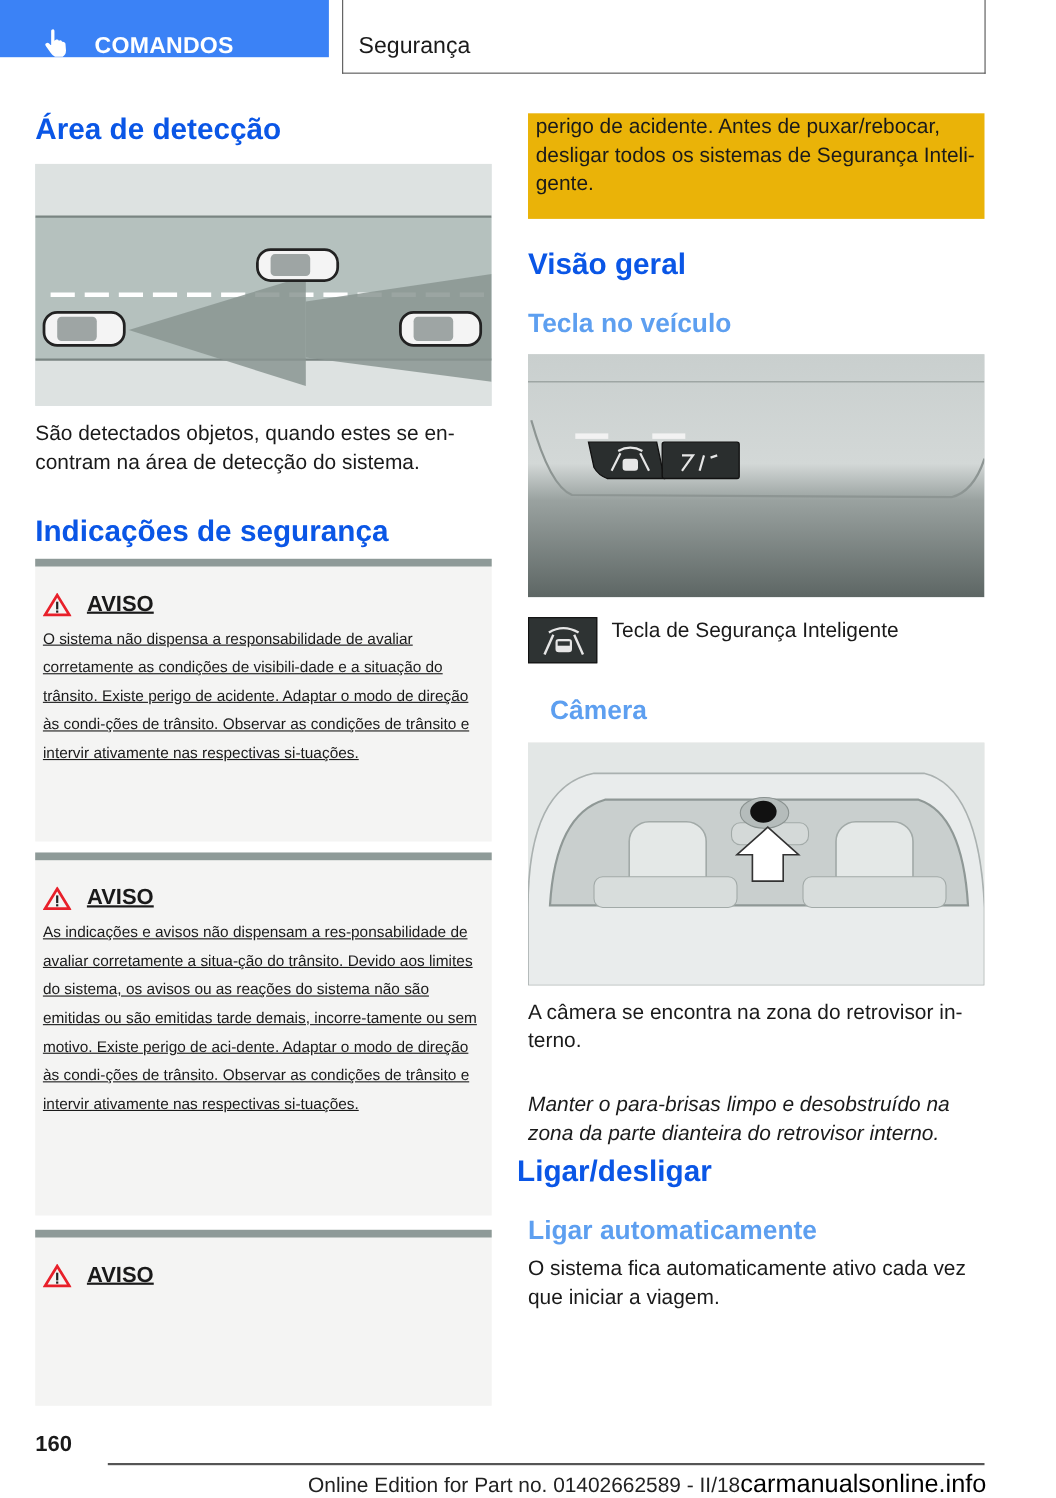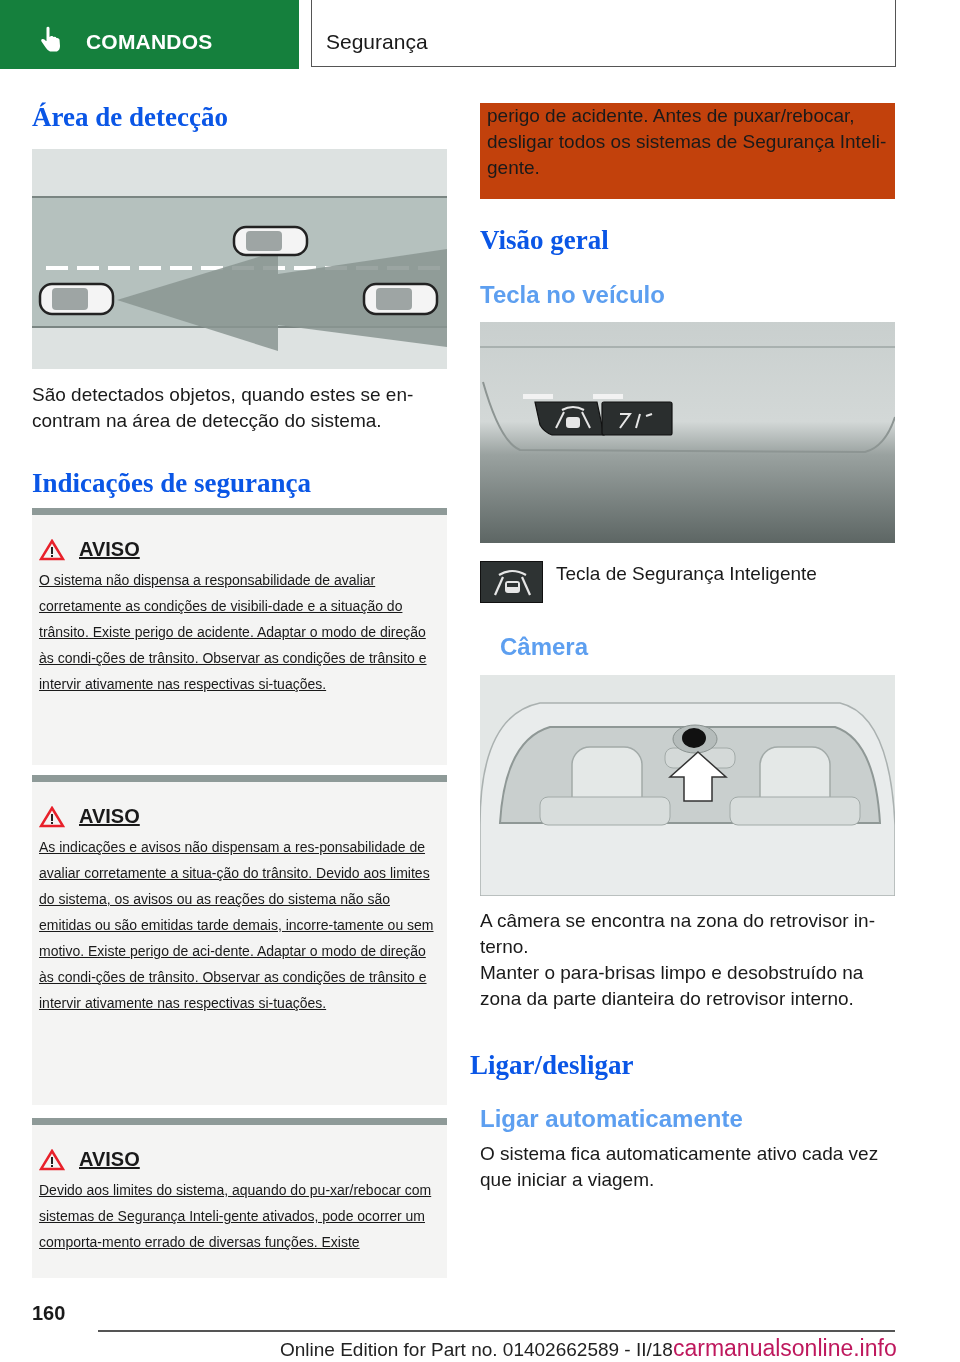--- a/index.html
+++ b/index.html
@@ -1,41 +1,41 @@
 <!DOCTYPE html>
 <html><head>
 <meta charset="utf-8">
 <style>
   * { margin: 0; padding: 0; box-sizing: border-box; }
   html, body { width: 960px; height: 1362px; background: #ffffff; overflow: hidden; }
   body { position: relative; font-family: "Liberation Sans", sans-serif; color: #1a1a1a; }
 
   
-  .hdr-tab { position: absolute; left: 0; top: 0; width: 299px; height: 69px; background: #15803d; display: flex; align-items: center; }
+  .hdr-tab { position: absolute; left: 0; top: 0; width: 299px; height: 52px; background: #3b82f6; display: flex; align-items: center; }
   .hdr-tab .hand { position: absolute; left: 40px; top: 26px; width: 22px; height: 26px; }
   .hdr-tab .label { position: absolute; left: 86px; top: 30px; color: #ffffff; font-weight: bold; font-size: 21px; letter-spacing: 0.2px; }
   .hdr-box { position: absolute; left: 311px; top: 0; width: 585px; height: 67px; border: 1.5px solid #555; border-top: none; }
   .hdr-box .label { position: absolute; left: 14px; top: 30px; font-size: 21px; color: #1a1a1a; }
 
-  .h1 { color: #0a56e6; font-weight: bold; font-size: 27px; font-family: Liberation Serif, serif; }
+  .h1 { color: #0a56e6; font-weight: bold; font-size: 27px; }
   .h2 { color: #5d9ff0; font-weight: bold; font-size: 24px; }
   .p { font-size: 19px; line-height: 26px; color: #1a1a1a; }
 
   .warn { position: absolute; background: #f4f4f3; border-top: 7px solid #8e9a98; text-decoration: underline; }
   .warn .title { display: flex; align-items: center; font-weight: bold; font-size: 20px; margin: 23px 0 6px 7px; }
   .warn .title svg { margin-right: 14px; }
   .warn .body { font-size: 14px; line-height: 26px; padding: 0 8px 0 7px; color: #1a1a1a; }
 
   .abs { position: absolute; }
   .fig { position: absolute; overflow: hidden; }
 
   .footer-num { position: absolute; left: 32px; top: 1302px; font-weight: bold; font-size: 20px; text-align: center; }
   .footer-line { position: absolute; left: 98px; top: 1330px; width: 797px; height: 2px; background: #555; }
   .footer-txt { position: absolute; left: 280px; top: 1335px; font-size: 19px; color: #222; white-space: nowrap; }
-  .footer-txt .wm { color: #be185d; font-size: 23px; text-align: right; }
+  .footer-txt .wm { color: #000000; font-size: 23px; text-align: right; }
 </style>
 </head>
 <body>
 
 <div class="hdr-tab">
   <svg class="hand" viewBox="0 0 22 26">
     <path d="M7 1 Q9 0 9.5 2 L9.5 11 L11 10 Q13 9.5 13.5 11 Q15.5 10 16.5 12 Q18.5 11.5 19.5 13.5 L20 20 Q20 24 17 25.5 L10 25.5 Q8 25 6 22 L1.5 15.5 Q0.5 13.5 2.5 13 Q4 12.5 6 15 L6.5 15 L6.5 2.5 Q6.5 1.3 7 1 Z" fill="#ffffff"></path>
   </svg>
   <span class="label">COMANDOS</span>
 </div>
@@ -101,24 +101,23 @@
 
 <div class="warn" style="left:32px; top:1118px; width:415px; height:160px;">
   <div class="title">
     <svg width="26" height="22" viewBox="0 0 26 22">
         <polygon points="13,2 24,20 2,20" fill="none" stroke="#e8202a" stroke-width="2.5"></polygon>
         <rect x="12" y="8" width="2" height="7" fill="#222"></rect>
         <rect x="12" y="16" width="2" height="2" fill="#222"></rect>
       </svg>
     <span>AVISO</span>
   </div>
-  <div class="body">Devido aos limites do sistema, aquando do pu-xar/rebocar com sistemas de Segurança Inteli-gente ativados, pode ocorrer um comporta-mento errado de diversas funções. Existe</div>
 </div>
 
-<div class="abs" style="left:480px; top:103px; width:415px; height:96px; background:#c2410c;">
+<div class="abs" style="left:480px; top:103px; width:415px; height:96px; background:#eab308;">
   <div class="p" style="padding:0 8px 0 7px;">perigo de acidente. Antes de puxar/rebocar, desligar todos os sistemas de Segurança Inteli-gente.</div>
 </div>
 
 <div class="abs h1" style="left:480px; top:225px;">Visão geral</div>
 <div class="abs h2" style="left:480px; top:281px;">Tecla no veículo</div>
 
 <div class="fig" style="left:480px; top:322px; width:415px; height:221px; background:#c8cecd;">
   <svg width="415" height="221" viewBox="0 0 415 221">
     <defs>
       <linearGradient id="pg" x1="0" y1="0" x2="0" y2="1">
@@ -172,21 +171,21 @@
     <rect x="60" y="122" width="130" height="28" rx="8" fill="#d8dddc" stroke="#a2aaa8"></rect>
     <rect x="250" y="122" width="130" height="28" rx="8" fill="#d8dddc" stroke="#a2aaa8"></rect>
     <rect x="185" y="73" width="70" height="20" rx="8" fill="#d4d9d8" stroke="#a2aaa8"></rect>
     <ellipse cx="215" cy="64" rx="22" ry="14" fill="#b5bcbb" stroke="#8a9290"></ellipse>
     <ellipse cx="214" cy="63" rx="12" ry="10" fill="#111"></ellipse>
     <polygon points="218,77 246,102 232,102 232,126 204,126 204,102 190,102" fill="#ffffff" stroke="#333" stroke-width="1.5"></polygon>
   </svg>
 </div>
 
 <div class="abs p" style="left:480px; top:908px; width:415px;">A câmera se encontra na zona do retrovisor in-terno.</div>
-<div class="abs p" style="left:480px; top:960px; width:415px;">Manter o para-brisas limpo e desobstruído na zona da parte dianteira do retrovisor interno.</div>
+<div class="abs p" style="left:480px; top:992px; width:415px;font-style:italic;">Manter o para-brisas limpo e desobstruído na zona da parte dianteira do retrovisor interno.</div>
 
 <div class="abs h1" style="left:470px; top:1050px;">Ligar/desligar</div>
 <div class="abs h2" style="left:480px; top:1105px;">Ligar automaticamente</div>
 <div class="abs p" style="left:480px; top:1141px; width:415px;">O sistema fica automaticamente ativo cada vez que iniciar a viagem.</div>
 
 <div class="footer-num">160</div>
 <div class="footer-line"></div>
 <div class="footer-txt">
   <span>Online Edition for Part no. 01402662589 - II/18</span><span class="wm">carmanualsonline.info</span>
 </div>

